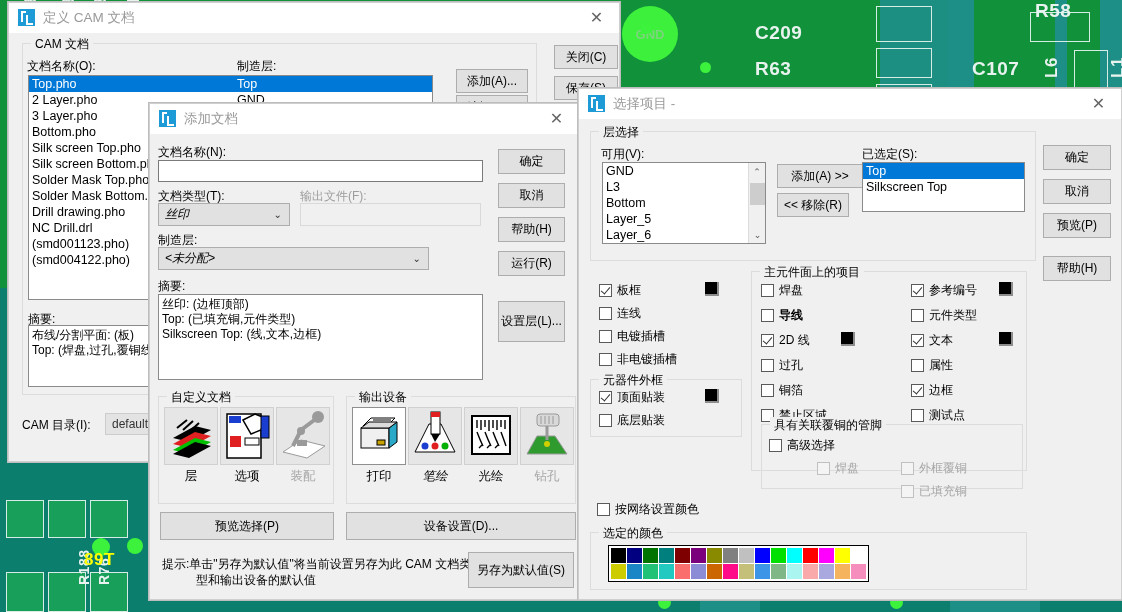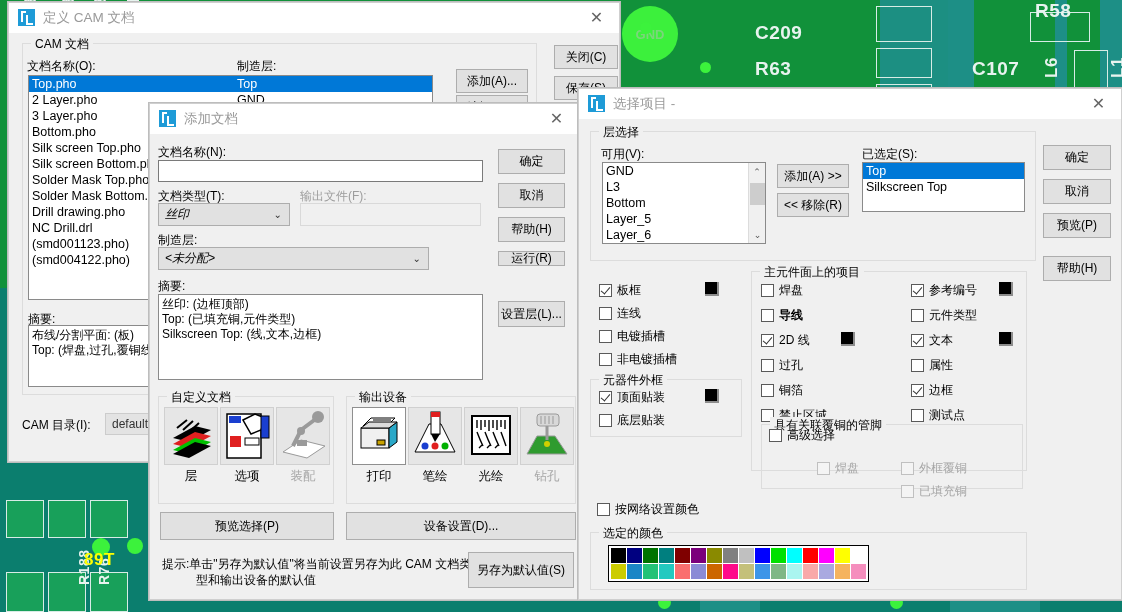--- a/index.html
+++ b/index.html
@@ -233,22 +233,22 @@
     <div class="lbl" style="left:8px;top:174px;">摘要:</div>
     <div class="memo" style="left:8px;top:190px;width:325px;height:86px;">
       <div>丝印: (边框顶部)</div>
       <div>Top: (已填充铜,元件类型)</div>
       <div>Silkscreen Top: (线,文本,边框)</div>
     </div>
 
     <div class="btn" style="left:348px;top:45px;width:67px;height:25px;">确定</div>
     <div class="btn" style="left:348px;top:79px;width:67px;height:25px;">取消</div>
     <div class="btn" style="left:348px;top:113px;width:67px;height:25px;">帮助(H)</div>
-    <div class="btn" style="left:348px;top:147px;width:67px;height:15px;">运行(R)</div>
-    <div class="btn" style="left:348px;top:197px;width:67px;height:26px;">设置层(L)...</div>
+    <div class="btn" style="left:348px;top:147px;width:67px;height:25px;">运行(R)</div>
+    <div class="btn" style="left:348px;top:197px;width:67px;height:41px;">设置层(L)...</div>
 
     <div class="grp" style="left:8px;top:292px;width:176px;height:108px;">
       <span class="grp-cap">自定义文档</span>
     </div>
     <div class="iconbtn" style="left:14px;top:303px;">
       <svg width="52" height="56" viewBox="0 0 52 56">
         <polygon points="8,30 30,18 46,22 24,34" fill="#000"></polygon>
         <polygon points="8,36 30,24 46,28 24,40" fill="#e02020"></polygon>
         <polygon points="8,42 30,30 46,34 24,46" fill="#00c000"></polygon>
         <polygon points="8,46 30,34 46,38 24,50" fill="#000"></polygon>
@@ -315,21 +315,21 @@
     <div class="iconbtn" style="left:370px;top:303px;">
       <svg width="52" height="56" viewBox="0 0 52 56">
         <polygon points="6,46 46,46 34,28 16,28" fill="#2f9b2f" stroke="#9a9a9a"></polygon>
         <rect x="16" y="6" width="22" height="12" rx="3" fill="#d8d8d8" stroke="#9a9a9a"></rect>
         <path d="M20 8 v8 M24 8 v8 M28 8 v8 M32 8 v8" stroke="#9a9a9a"></path>
         <path d="M26 18 v14" stroke="#9a9a9a" stroke-width="3"></path>
         <circle cx="26" cy="36" r="3" fill="#cfcf00"></circle>
       </svg>
     </div>
     <div class="iconcap" style="left:202px;top:364px;">打印</div>
-    <div class="iconcap" style="left:258px;top:364px;">笔绘</div>
+    <div class="iconcap" style="left:258px;top:364px;font-style:italic;">笔绘</div>
     <div class="iconcap" style="left:314px;top:364px;">光绘</div>
     <div class="iconcap dim" style="left:370px;top:364px;">钻孔</div>
 
     <div class="btn" style="left:10px;top:408px;width:174px;height:28px;">预览选择(P)</div>
     <div class="btn" style="left:196px;top:408px;width:230px;height:28px;">设备设置(D)...</div>
 
     <div class="lbl" style="left:12px;top:452px;font-size:12px;">提示:单击"另存为默认值"将当前设置另存为此 CAM 文档类</div>
     <div class="lbl" style="left:46px;top:468px;font-size:12px;">型和输出设备的默认值</div>
     <div class="btn" style="left:466px;top:449px;width:0;height:0;opacity:0;"></div>
   </div>
@@ -353,21 +353,21 @@
       <div class="row">Layer_5</div>
       <div class="row">Layer_6</div>
       <div class="row">Layer_7</div>
       <div class="sb" style="right:0;top:0;height:80px;">
         <div class="arw">⌃</div>
         <div class="thumb" style="top:20px;height:22px;"></div>
         <div class="arw" style="position:absolute;bottom:0;width:17px;">⌄</div>
       </div>
     </div>
 
-    <div class="btn" style="left:198px;top:75px;width:72px;height:24px;">添加(A) &gt;&gt;</div>
+    <div class="btn" style="left:198px;top:75px;width:86px;height:24px;">添加(A) &gt;&gt;</div>
     <div class="btn" style="left:198px;top:104px;width:72px;height:24px;">&lt;&lt; 移除(R)</div>
 
     <div class="lbl" style="left:283px;top:57px;">已选定(S):</div>
     <div class="listbox" style="left:283px;top:73px;width:163px;height:50px;">
       <div class="row sel">Top</div>
       <div class="row">Silkscreen Top</div>
     </div>
 
     <div class="chk on" style="left:20px;top:193px;">
       <span class="box"></span>
@@ -457,21 +457,21 @@
       <span>边框</span>
     </div>
     <div class="chk" style="left:332px;top:318px;">
       <span class="box"></span>
       <span>测试点</span>
     </div>
 
     <div class="grp" style="left:182px;top:335px;width:262px;height:65px;">
       <span class="grp-cap">具有关联覆铜的管脚</span>
     </div>
-    <div class="chk" style="left:190px;top:338px;">
+    <div class="chk" style="left:190px;top:348px;">
       <span class="box"></span>
       <span>高级选择</span>
     </div>
     <div class="chk dis" style="left:238px;top:371px;">
       <span class="box"></span>
       <span>焊盘</span>
     </div>
     <div class="chk dis" style="left:322px;top:371px;">
       <span class="box"></span>
       <span>外框覆铜</span>

